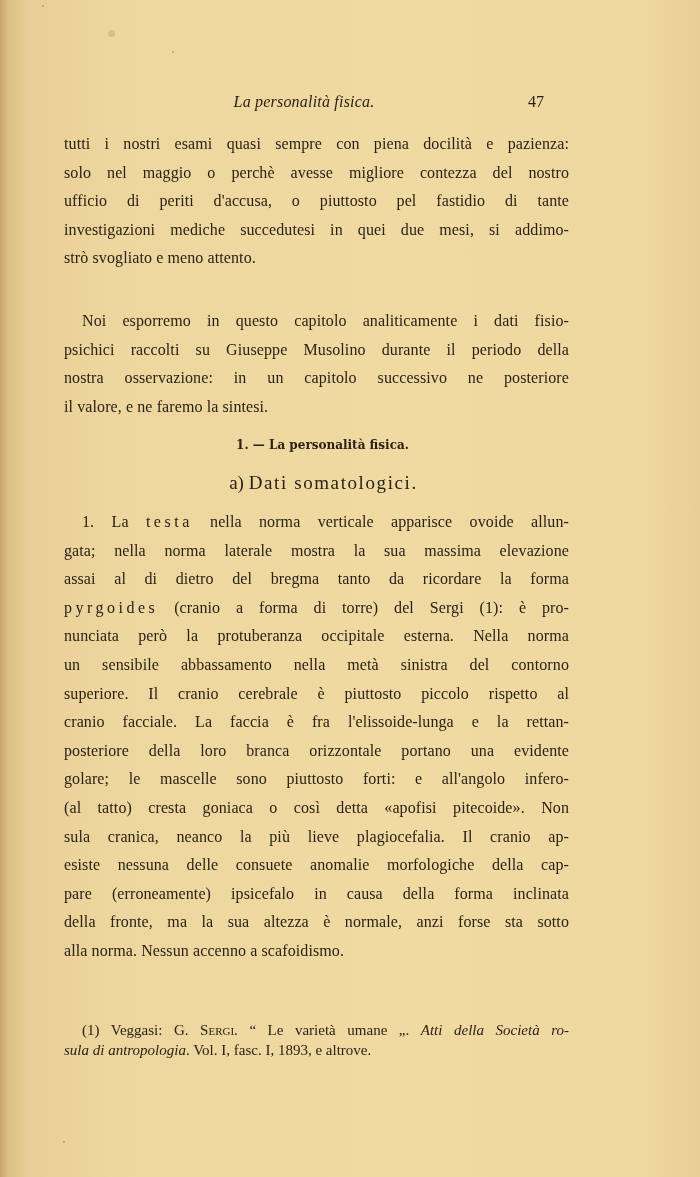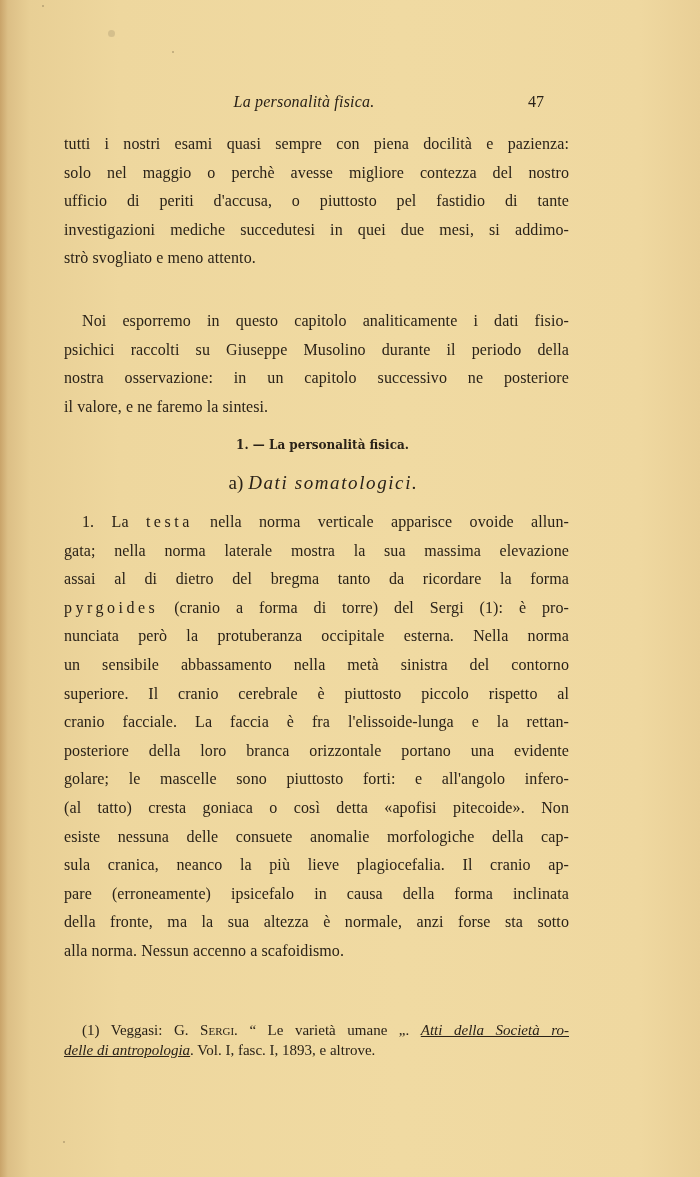--- a/index.html
+++ b/index.html
@@ -77,34 +77,33 @@
       position: absolute;
       top: 472px;
       left: 64px;
       width: 505px;
       text-align: center;
       font-size: 19px;
       padding-left: 14px;
       box-sizing: border-box;
     }
     .subsection-heading .label-italic {
-      font-style: italic;
       letter-spacing: 1.6px;
     }
     .footnote {
       position: absolute;
       top: 1020px;
       left: 64px;
       width: 505px;
       font-size: 15px;
       line-height: 20px;
     }
     .footnote .line { height: 20px; }
     .smallcaps { font-variant: small-caps; margin-top: 13px; }
-    .it { font-style: italic; text-decoration: underline; }
+    .it { font-style: italic; }
     .speck {
       position: absolute;
       border-radius: 50%;
       background: #8a7a5a;
       opacity: 0.55;
     }
   </style>
 </head>
 <body>
 
@@ -146,26 +145,26 @@
     <span class="line">gata; nella norma laterale mostra la sua massima elevazione</span>
     <span class="line">assai al di dietro del bregma tanto da ricordare la forma</span>
     <span class="line"><span class="spaced">pyrgoides</span><span> (cranio a forma di torre) del Sergi (1): è pro-</span></span>
     <span class="line">nunciata però la protuberanza occipitale esterna. Nella norma</span>
     <span class="line">un sensibile abbassamento nella metà sinistra del contorno</span>
     <span class="line">superiore. Il cranio cerebrale è piuttosto piccolo rispetto al</span>
     <span class="line">cranio facciale. La faccia è fra l'elissoide-lunga e la rettan-</span>
     <span class="line">posteriore della loro branca orizzontale portano una evidente</span>
     <span class="line">golare; le mascelle sono piuttosto forti: e all'angolo infero-</span>
     <span class="line">(al tatto) cresta goniaca o così detta «apofisi pitecoide». Non</span>
+    <span class="line">sula cranica, neanco la più lieve plagiocefalia. Il cranio ap-</span>
     <span class="line">esiste nessuna delle consuete anomalie morfologiche della cap-</span>
-    <span class="line">sula cranica, neanco la più lieve plagiocefalia. Il cranio ap-</span>
     <span class="line">pare (erroneamente) ipsicefalo in causa della forma inclinata</span>
     <span class="line">della fronte, ma la sua altezza è normale, anzi forse sta sotto</span>
     <span class="line last">alla norma. Nessun accenno a scafoidismo.</span>
   </div>
 
   <div class="footnote">
     <span class="line indent"><span>(1) Veggasi: G. </span><span class="smallcaps">Sergi</span><span>. “ Le varietà umane „. </span><span class="it">Atti della Società ro-</span></span>
-    <span class="line last"><span class="it">delle di antropologia</span><span>. Vol. I, fasc. I, 1893, e altrove.</span></span>
+    <span class="line last"><span class="it">sula di antropologia</span><span>. Vol. I, fasc. I, 1893, e altrove.</span></span>
   </div>
 
   <span class="speck" style="left:63px;top:1141px;width:2px;height:2px;"></span>
 </div>
 
 </body></html>

